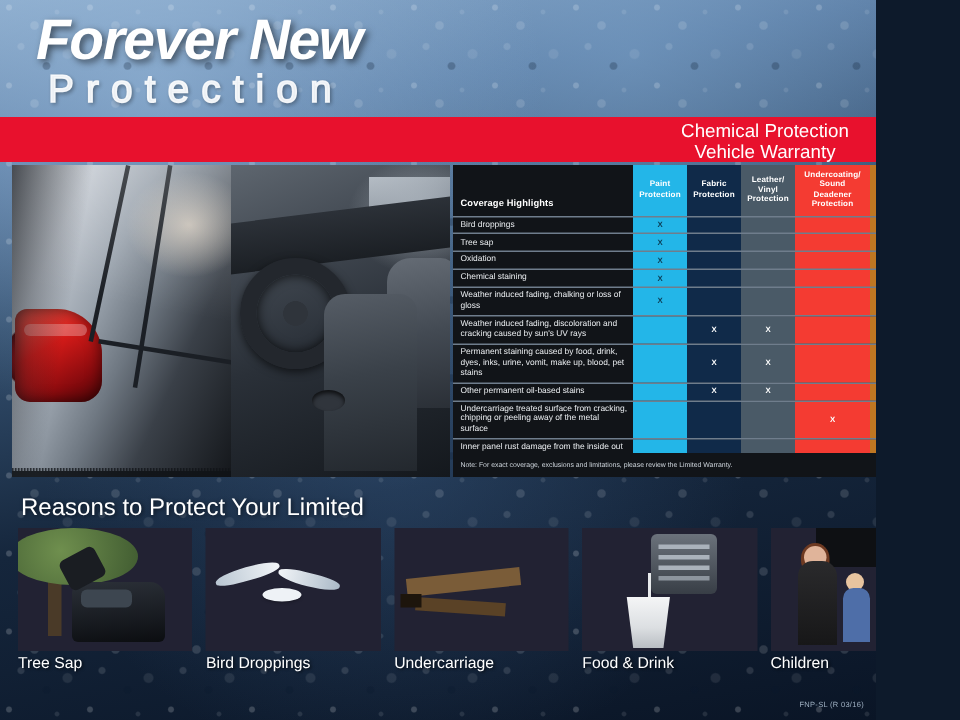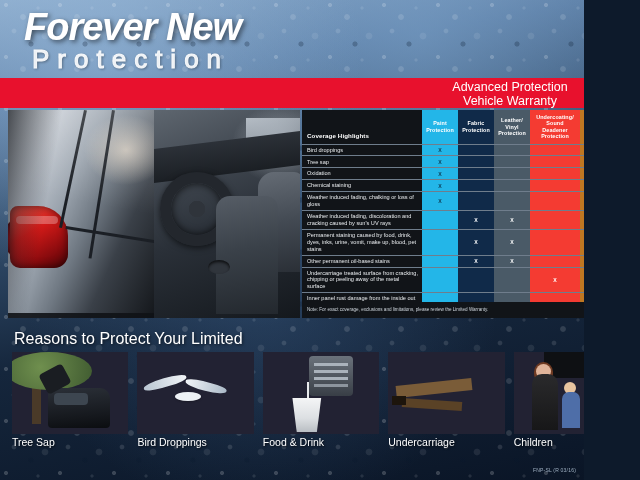--- a/index.html
+++ b/index.html
@@ -296,21 +296,21 @@
   <div class="waterbg fallback"></div>
   <div class="drops"></div>
 
   <div class="header">
     <div class="brand-title">Forever New</div>
     <div class="brand-sub">Protection</div>
   </div>
 
   <div class="redband"></div>
   <div class="warranty-title">
-    <div>Advanced Protection</div>
+    <div>Chemical Protection</div>
     <div>Vehicle Warranty</div>
   </div>
 
   <div class="photo-block">
     <div class="ph ph-exterior">
       <div class="lamp"></div>
       <div class="pillar p1"></div>
       <div class="pillar p2"></div>
       <div class="pillar p3"></div>
     </div>
@@ -473,35 +473,35 @@
     <div class="cell">
       <div class="pic pic-bird">
         <div class="wl"></div>
         <div class="wr"></div>
         <div class="body"></div>
       </div>
       <div class="cap">Bird Droppings</div>
     </div>
 
     <div class="cell">
+      <div class="pic pic-under">
+        <div class="beam"></div>
+        <div class="beam2"></div>
+        <div class="blk"></div>
+      </div>
+      <div class="cap">Undercarriage</div>
+    </div>
+
+    <div class="cell">
       <div class="pic pic-food">
         <div class="console"></div>
         <div class="straw"></div>
         <div class="cup"></div>
       </div>
       <div class="cap">Food &amp; Drink</div>
-    </div>
-
-    <div class="cell">
-      <div class="pic pic-under">
-        <div class="beam"></div>
-        <div class="beam2"></div>
-        <div class="blk"></div>
-      </div>
-      <div class="cap">Undercarriage</div>
     </div>
 
     <div class="cell">
       <div class="pic pic-kids">
         <div class="hatch"></div>
         <div class="hair"></div>
         <div class="momhead"></div>
         <div class="mom"></div>
         <div class="kidhead"></div>
         <div class="kid"></div>

